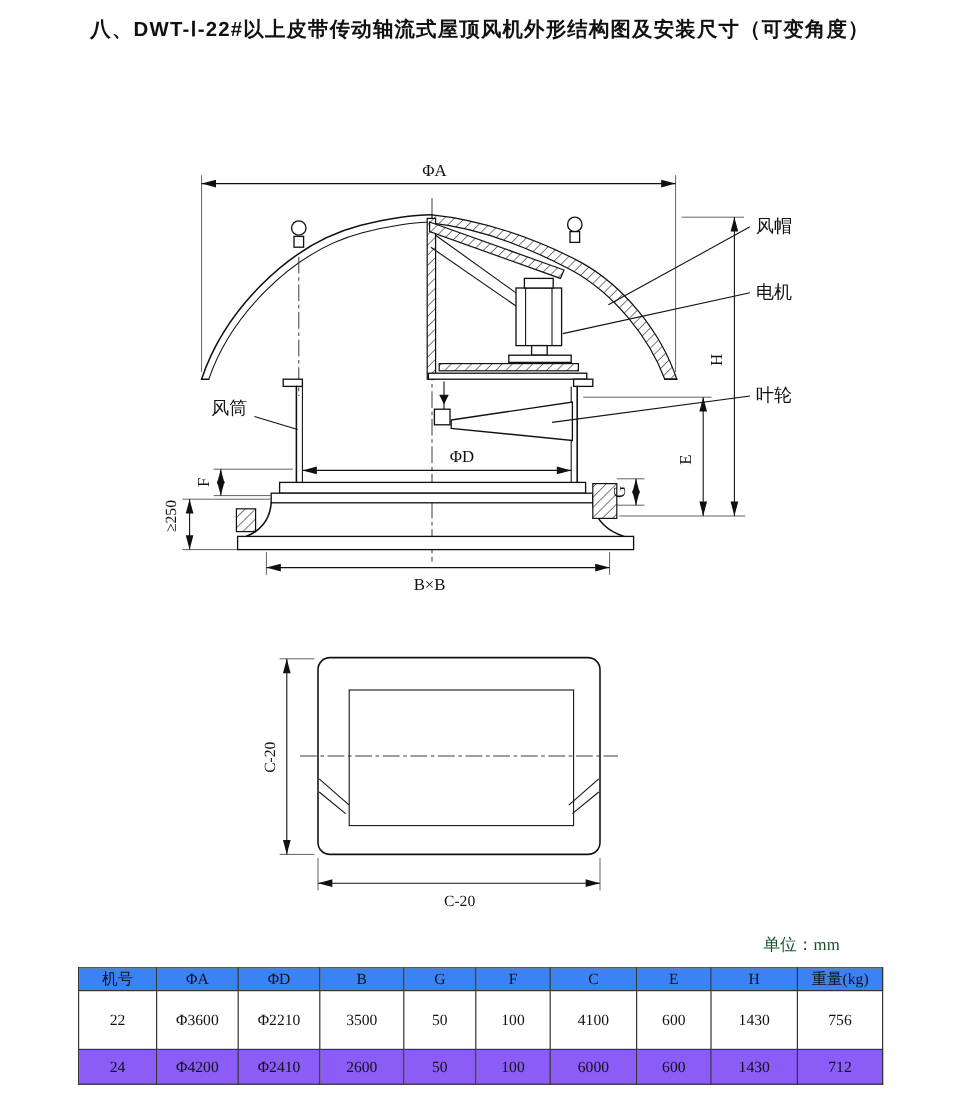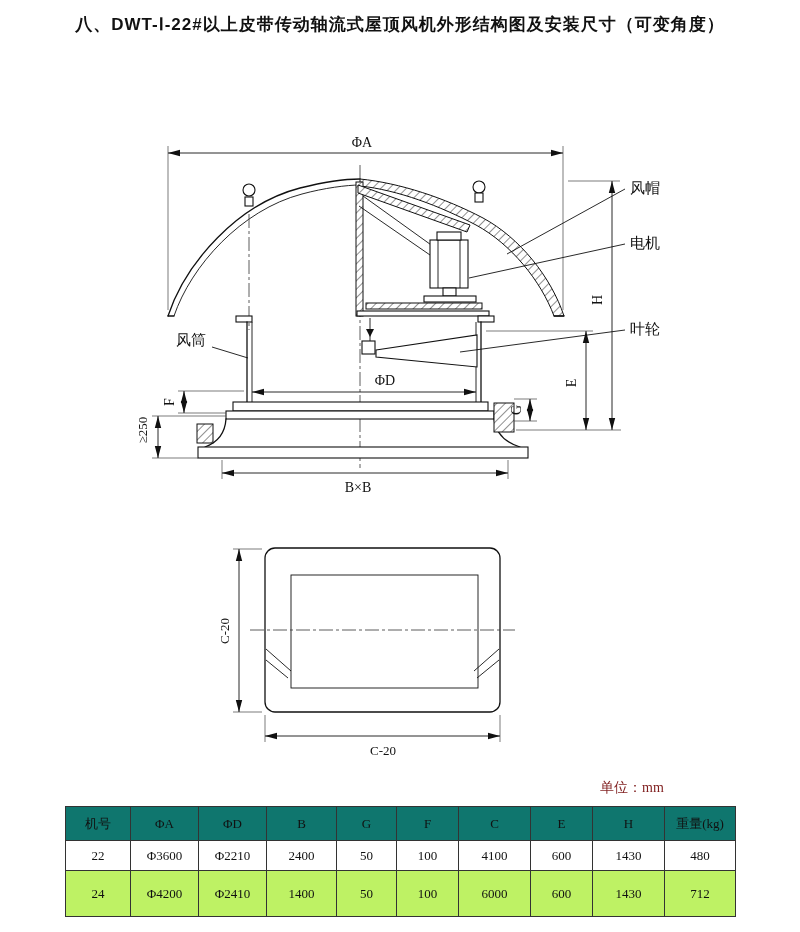--- a/index.html
+++ b/index.html
@@ -1,38 +1,38 @@
 <!DOCTYPE html>
 <html><head>
 <meta charset="utf-8">
 <style>
   html,body{margin:0;padding:0;background:#fff;}
   #sheet{position:relative;width:800px;height:932px;background:#ffffff;overflow:hidden;
          font-family:"Liberation Serif", serif;color:#111;}
   #title{position:absolute;top:13px;left:0;width:800px;text-align:center;
          font-family:"Liberation Sans", sans-serif;font-weight:bold;font-size:17px;
          letter-spacing:1px;color:#111;}
-  #unit{position:absolute;top:779px;left:600px;font-size:14px;color:#7f1d1d;}
+  #unit{position:absolute;top:779px;left:636px;font-size:14px;color:#14532d;}
   svg{position:absolute;top:0;left:0;}
   svg text{font-family:"Liberation Serif", serif;fill:#111;}
   .out{stroke:#111;stroke-width:1.3;fill:none;stroke-linecap:round;}
   .thin{stroke:#111;stroke-width:0.9;fill:none;}
   .ext{stroke:#444;stroke-width:0.7;fill:none;}
   .dim{stroke:#111;stroke-width:0.9;fill:none;}
   .cl{stroke:#333;stroke-width:0.8;stroke-dasharray:14 3 3 3;fill:none;}
   .hatchf{fill:url(#hatch);stroke:#111;stroke-width:1;}
   .wh{fill:#fff;stroke:#111;stroke-width:1.1;}
   .dimtxt{font-size:14px;}
   .parttxt{font-size:15px;}
   table.spec{position:absolute;top:806px;left:65px;width:670px;border-collapse:collapse;
              table-layout:fixed;font-size:13px;text-align:center;}
   table.spec th, table.spec td{border:1px solid #333;padding:0;font-weight:normal;}
-  table.spec tr.hd{height:34px;background:#0f766e;}
-  table.spec tr.r0{height:30px;background:#ffffff;}
-  table.spec tr.r1{height:46px;background:#bef264;}
+  table.spec tr.hd{height:19px;background:#3b82f6;}
+  table.spec tr.r0{height:49px;background:#ffffff;}
+  table.spec tr.r1{height:29px;background:#8b5cf6;}
 </style>
 </head>
 <body>
 
 <div id="sheet">
 
   <div id="title">八、DWT-Ⅰ-22#以上皮带传动轴流式屋顶风机外形结构图及安装尺寸（可变角度）</div>
 
   <svg width="800" height="932" viewBox="0 0 800 932">
     <defs>
@@ -227,33 +227,33 @@
       <th>F</th>
       <th>C</th>
       <th>E</th>
       <th>H</th>
       <th>重量(kg)</th>
     </tr>
     <tr class="r0">
       <td>22</td>
       <td>Φ3600</td>
       <td>Φ2210</td>
-      <td>2400</td>
+      <td>3500</td>
       <td>50</td>
       <td>100</td>
       <td>4100</td>
       <td>600</td>
       <td>1430</td>
-      <td>480</td>
+      <td>756</td>
     </tr>
     <tr class="r1">
       <td>24</td>
       <td>Φ4200</td>
       <td>Φ2410</td>
-      <td>1400</td>
+      <td>2600</td>
       <td>50</td>
       <td>100</td>
       <td>6000</td>
       <td>600</td>
       <td>1430</td>
       <td>712</td>
     </tr>
   </tbody>
     </table>
 

